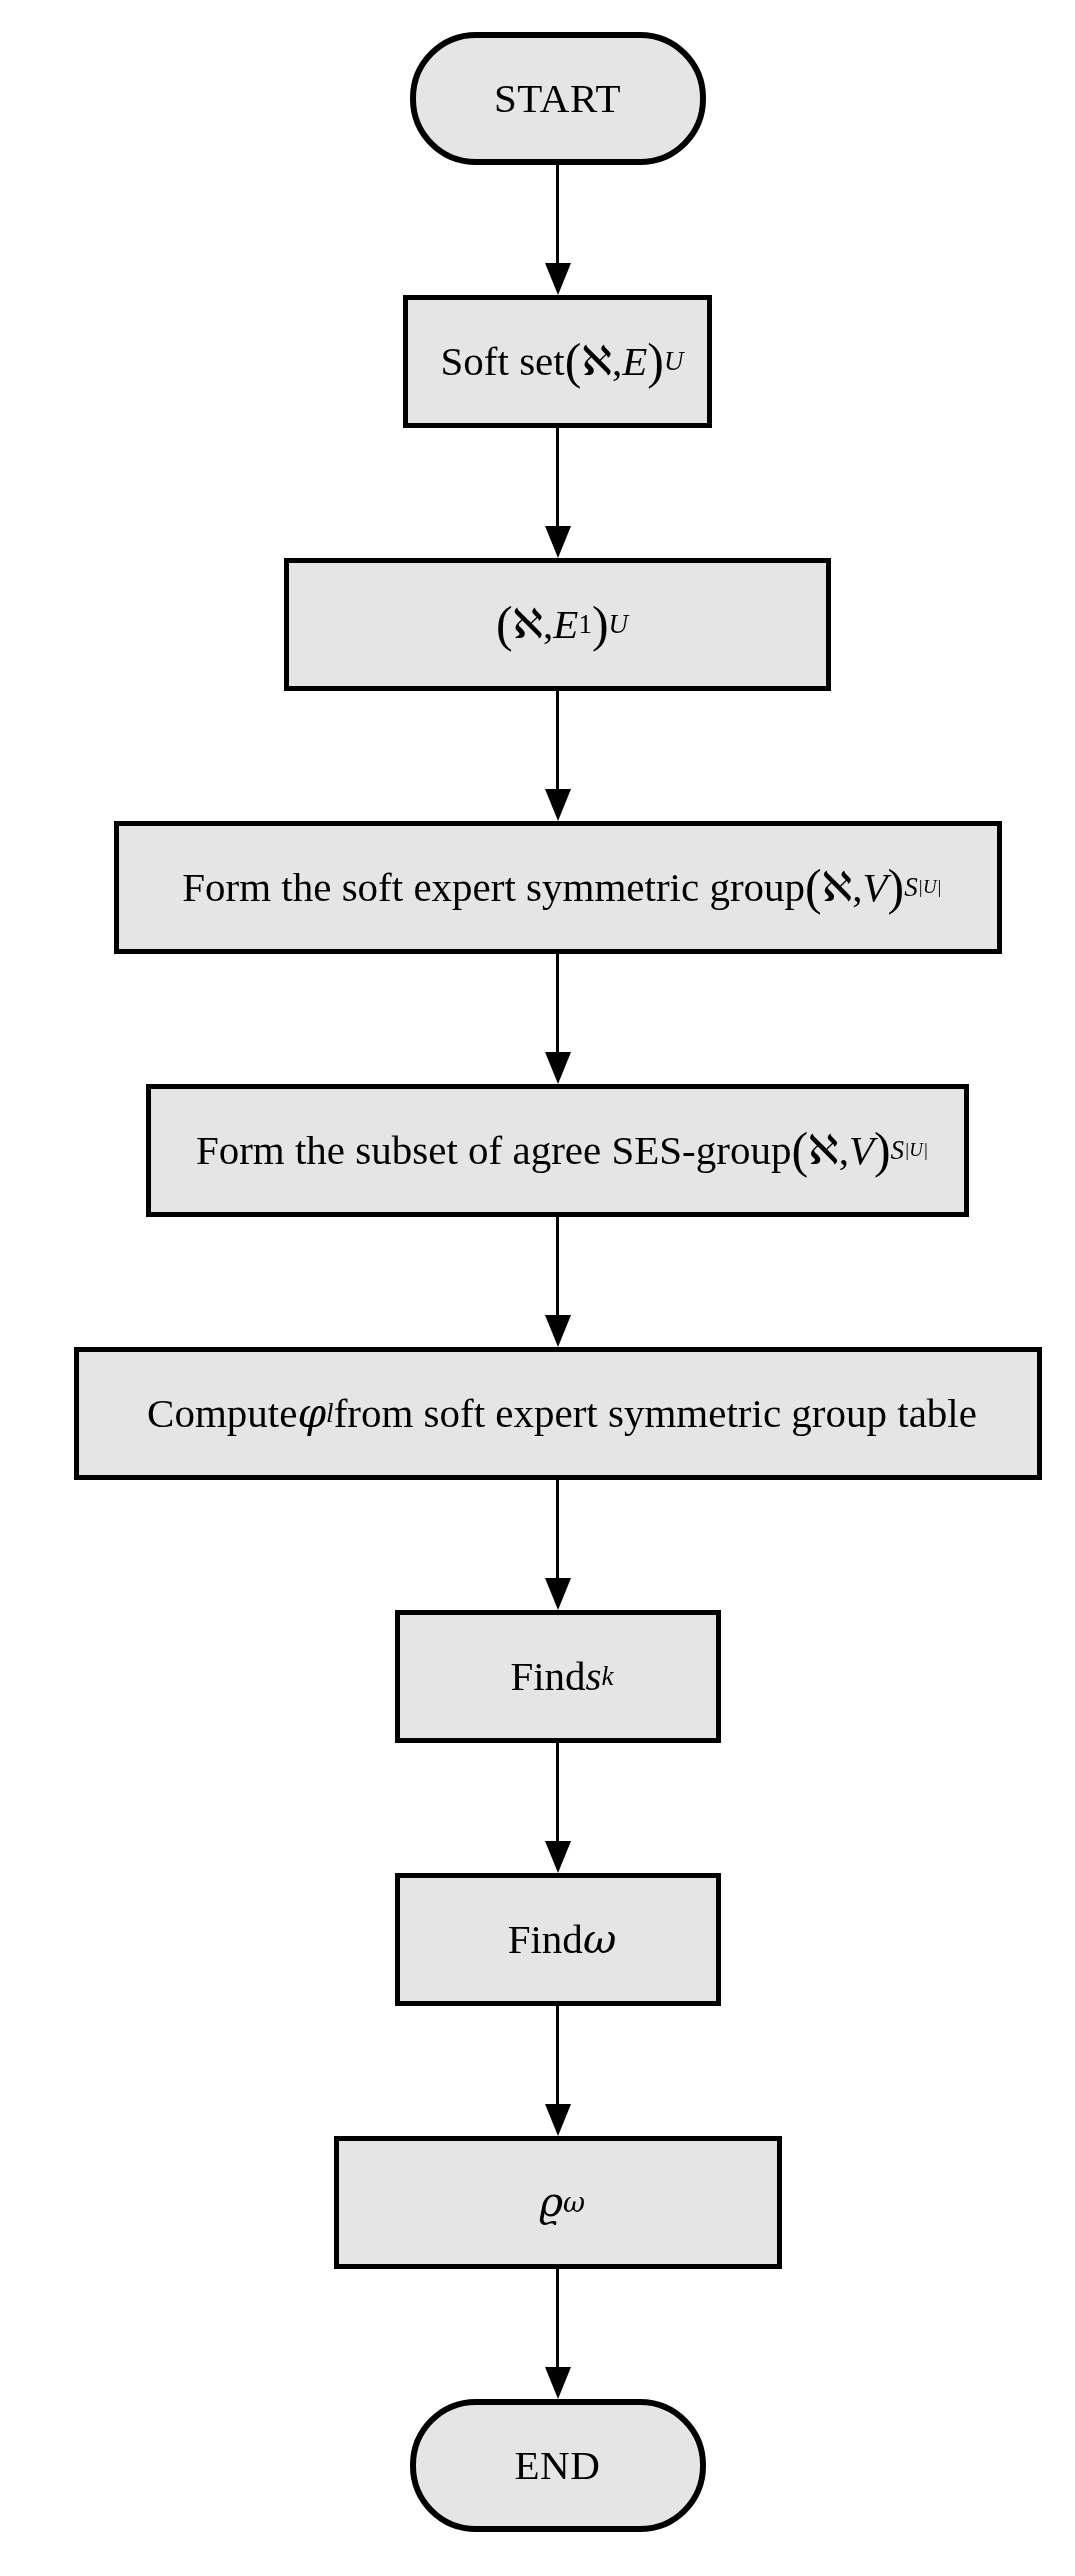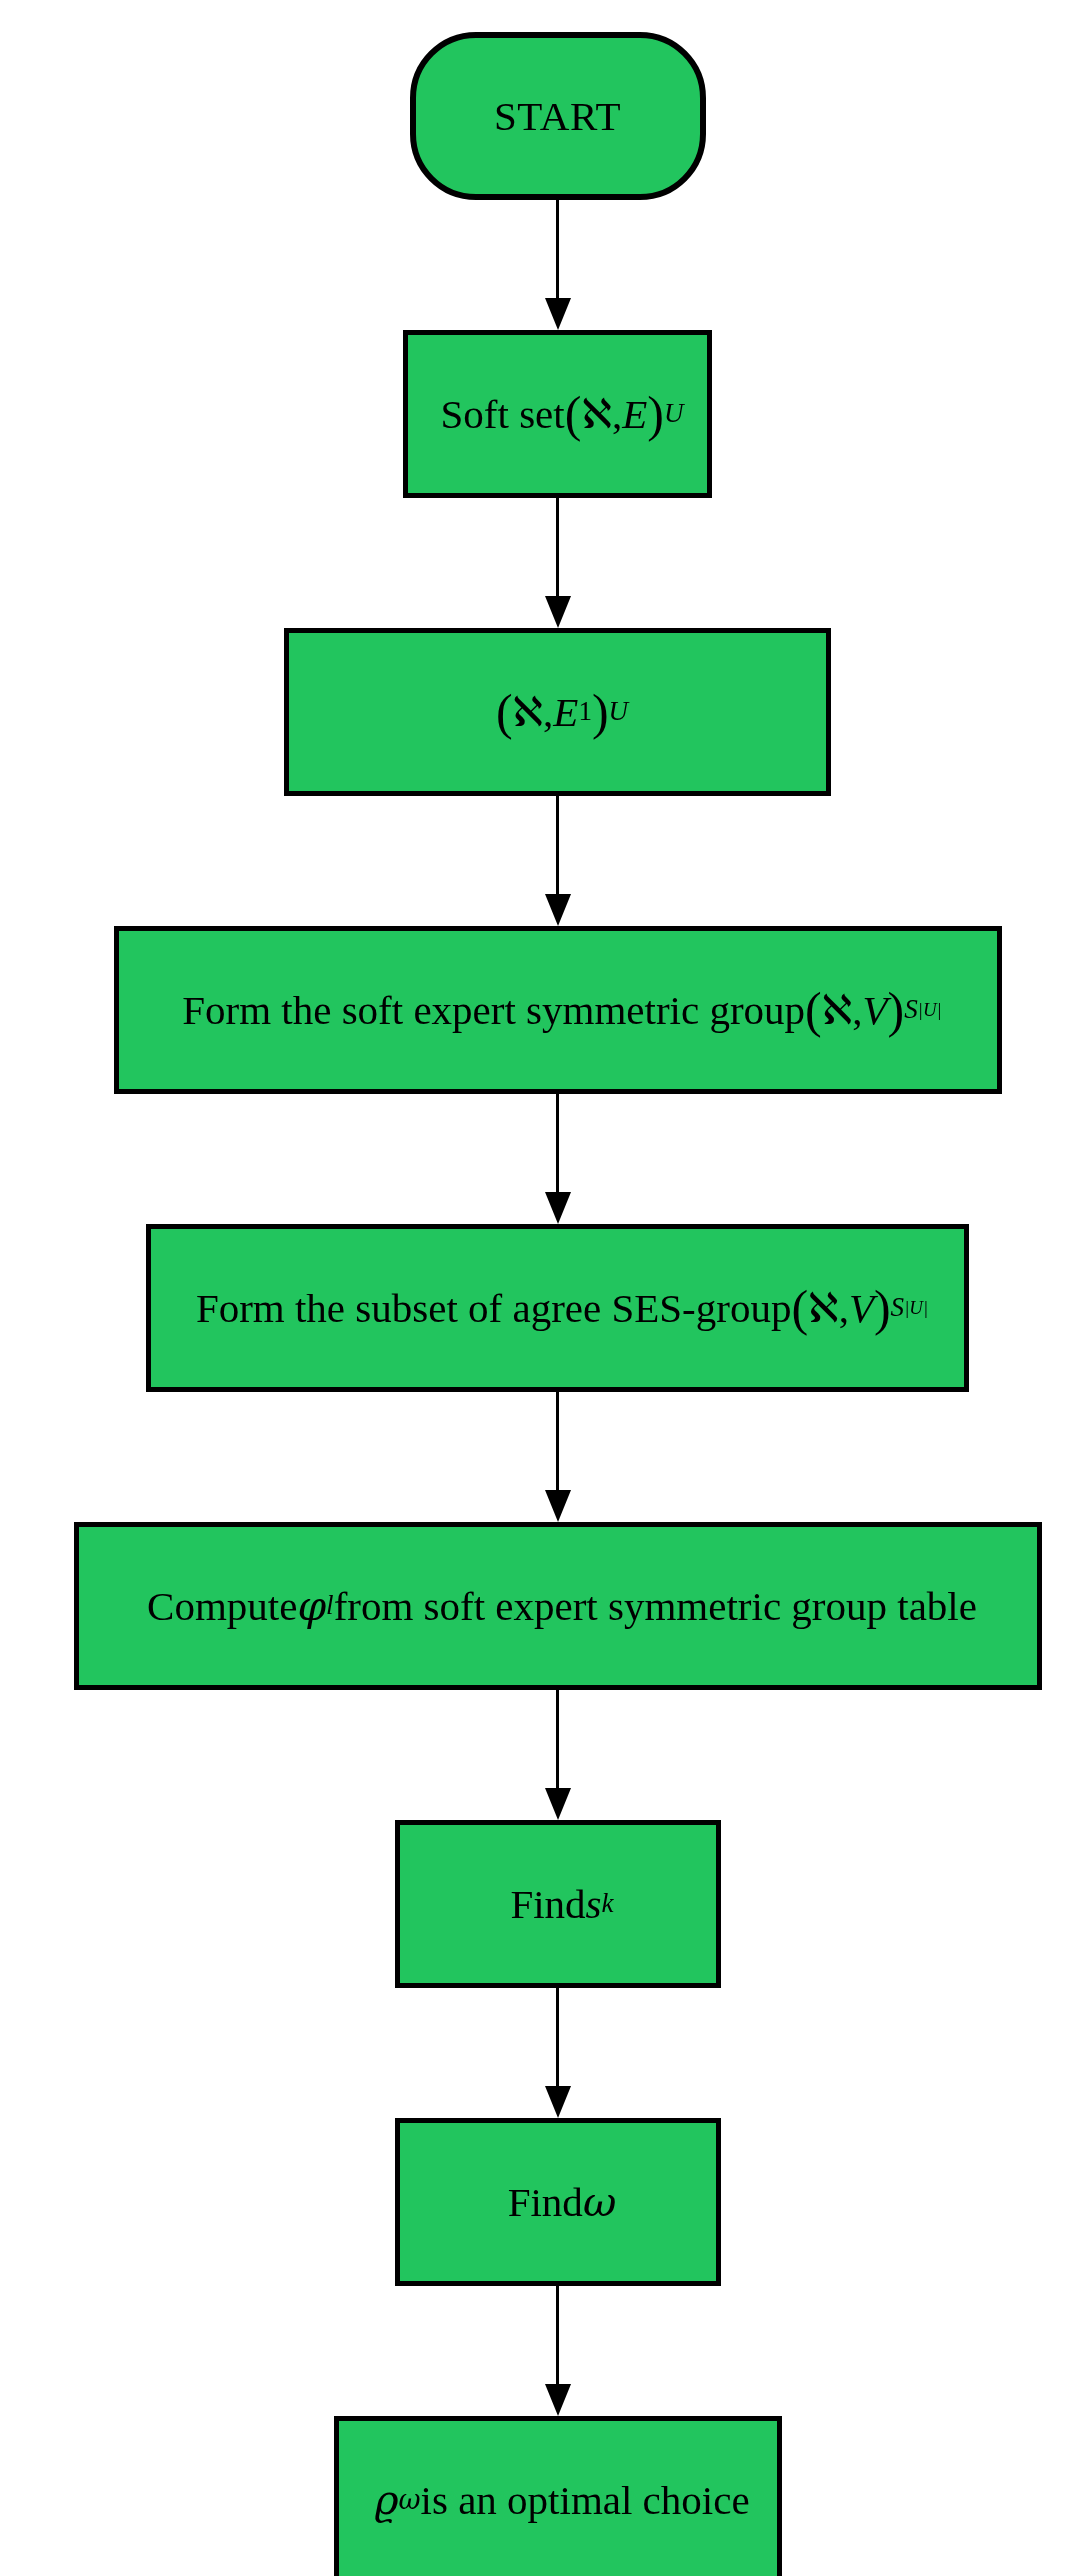--- a/index.html
+++ b/index.html
@@ -20,25 +20,25 @@
     display: flex;
     flex-direction: column;
     align-items: center;
     width: 100%;
     padding-top: 32px;
     transform: translateX(20px);
     box-sizing: border-box;
   }
   .node {
     box-sizing: border-box;
-    height: 168px;
+    height: 133px;
     display: flex;
     align-items: center;
     justify-content: center;
-    background: #22c55e;
+    background: #e5e5e5;
     font-size: 41px;
     line-height: 1;
     white-space: nowrap;
     flex: 0 0 auto;
     padding: 0 7px;
   }
   .node.process {
     border: 5.3px solid #000000;
     padding-left: 16px;
   }
@@ -194,21 +194,20 @@
     </div>
 
     <div class="connector">
       <div class="line"></div>
       <div class="head"></div>
     </div>
 
     <div class="node process" style="width:448px">
       <span class="greek it">ϱ</span>
         <span class="sub greek it">ω</span>
-        <span> is an optimal choice</span>
     </div>
 
     <div class="connector">
       <div class="line"></div>
       <div class="head"></div>
     </div>
 
     <div class="node terminator" style="width:296px">
       <span>END</span>
     </div>

